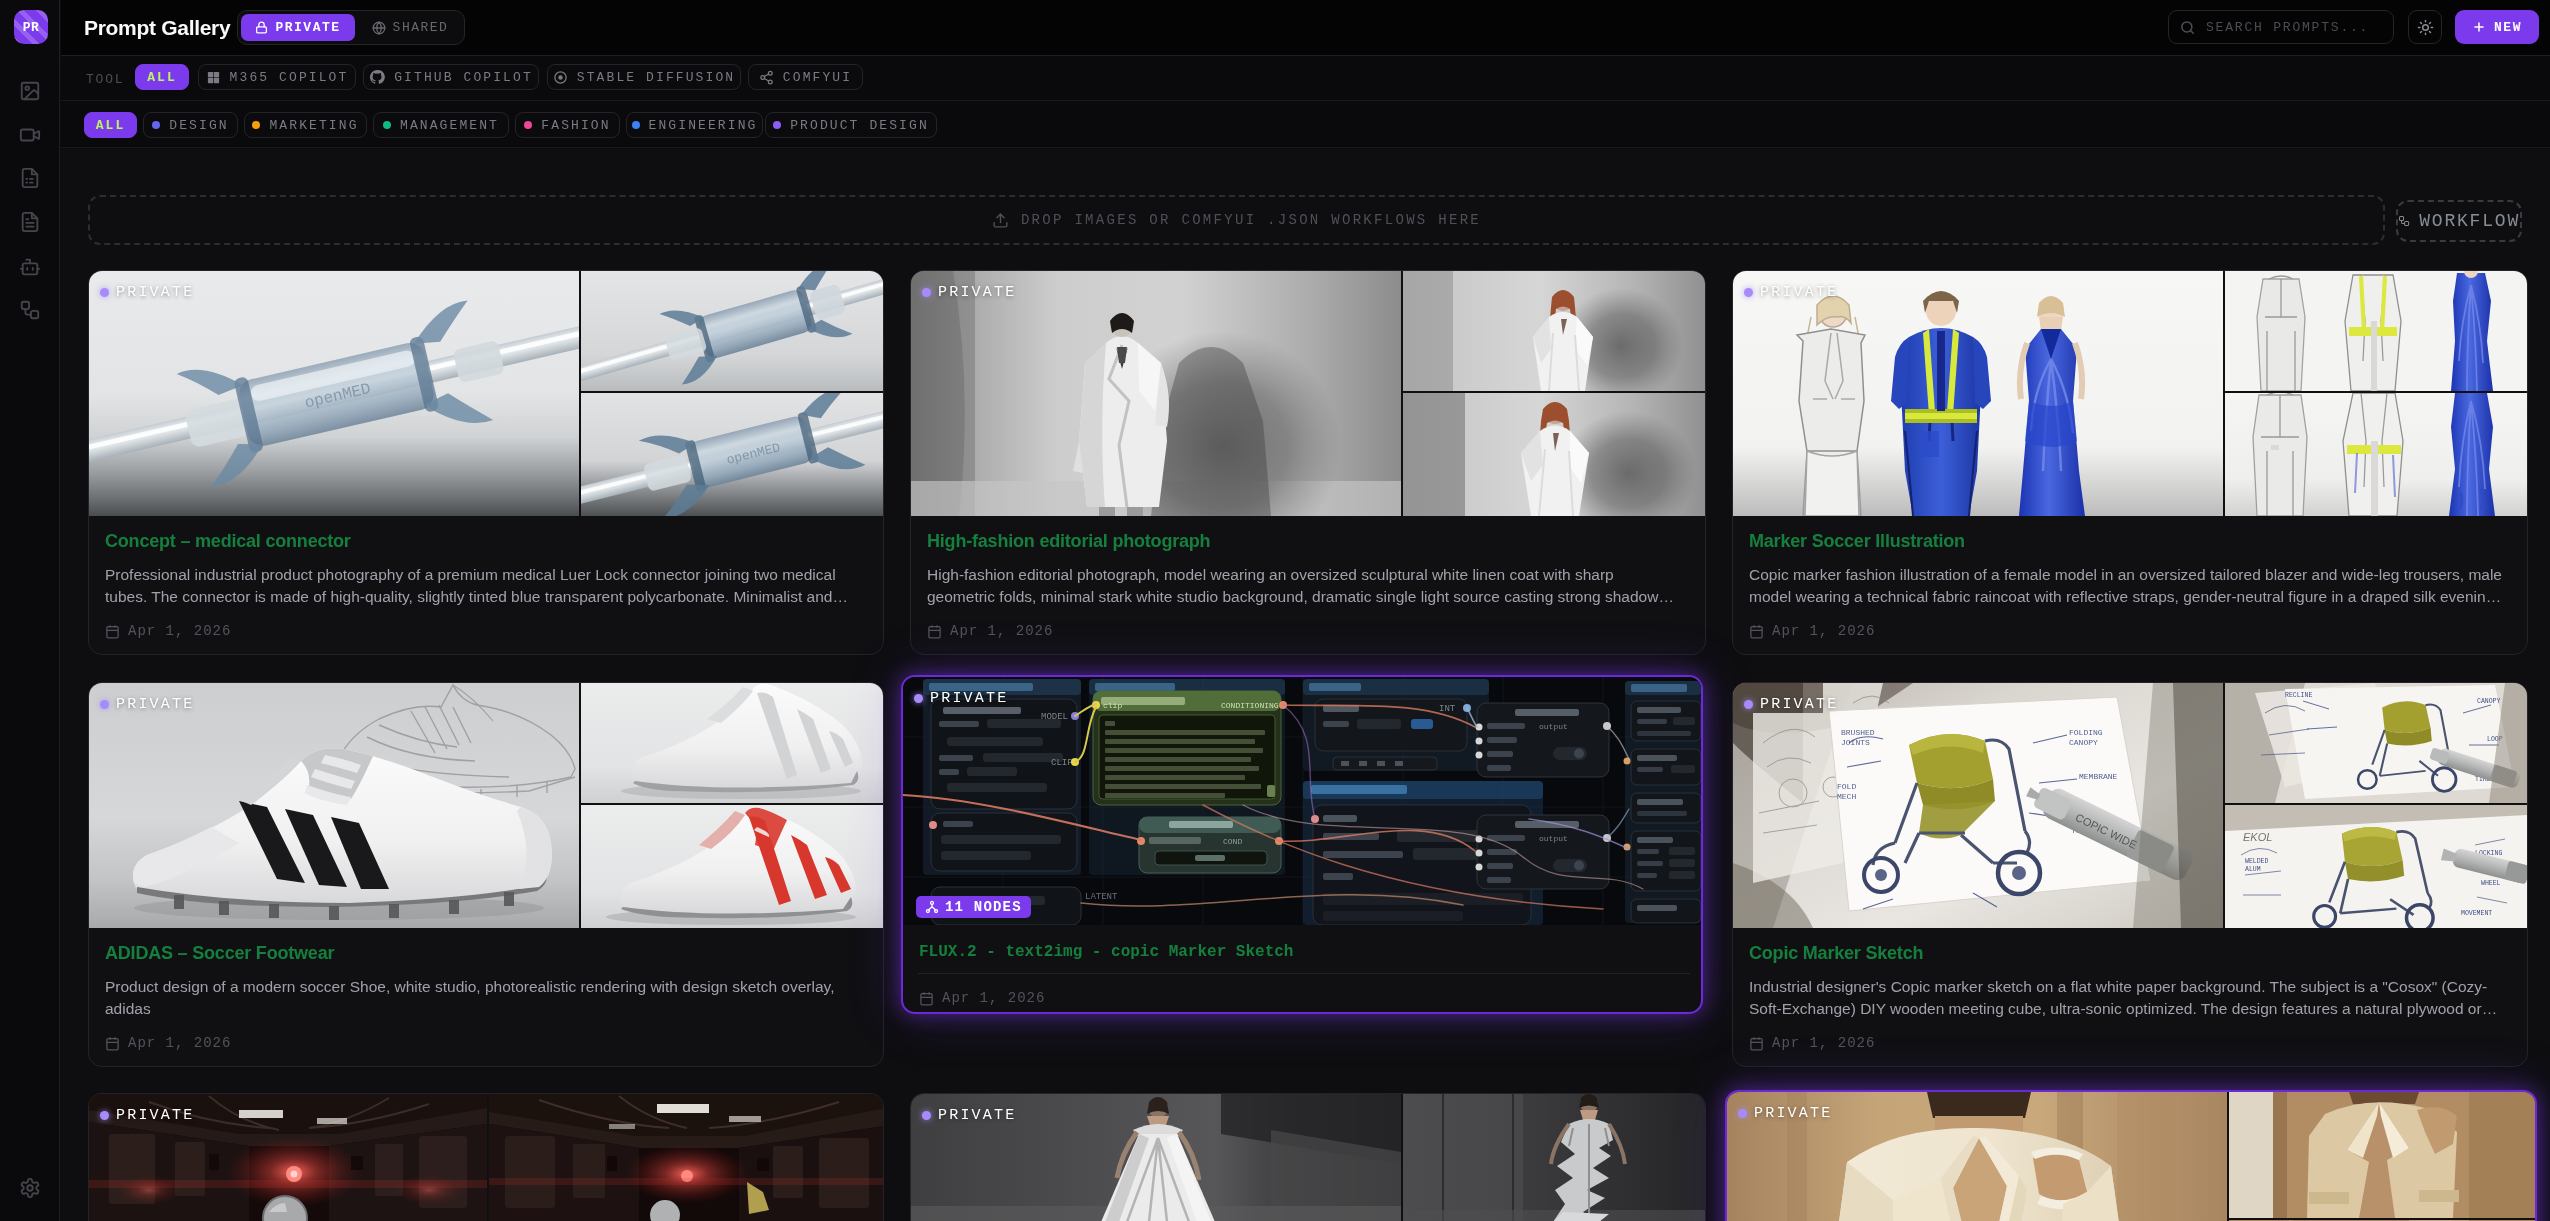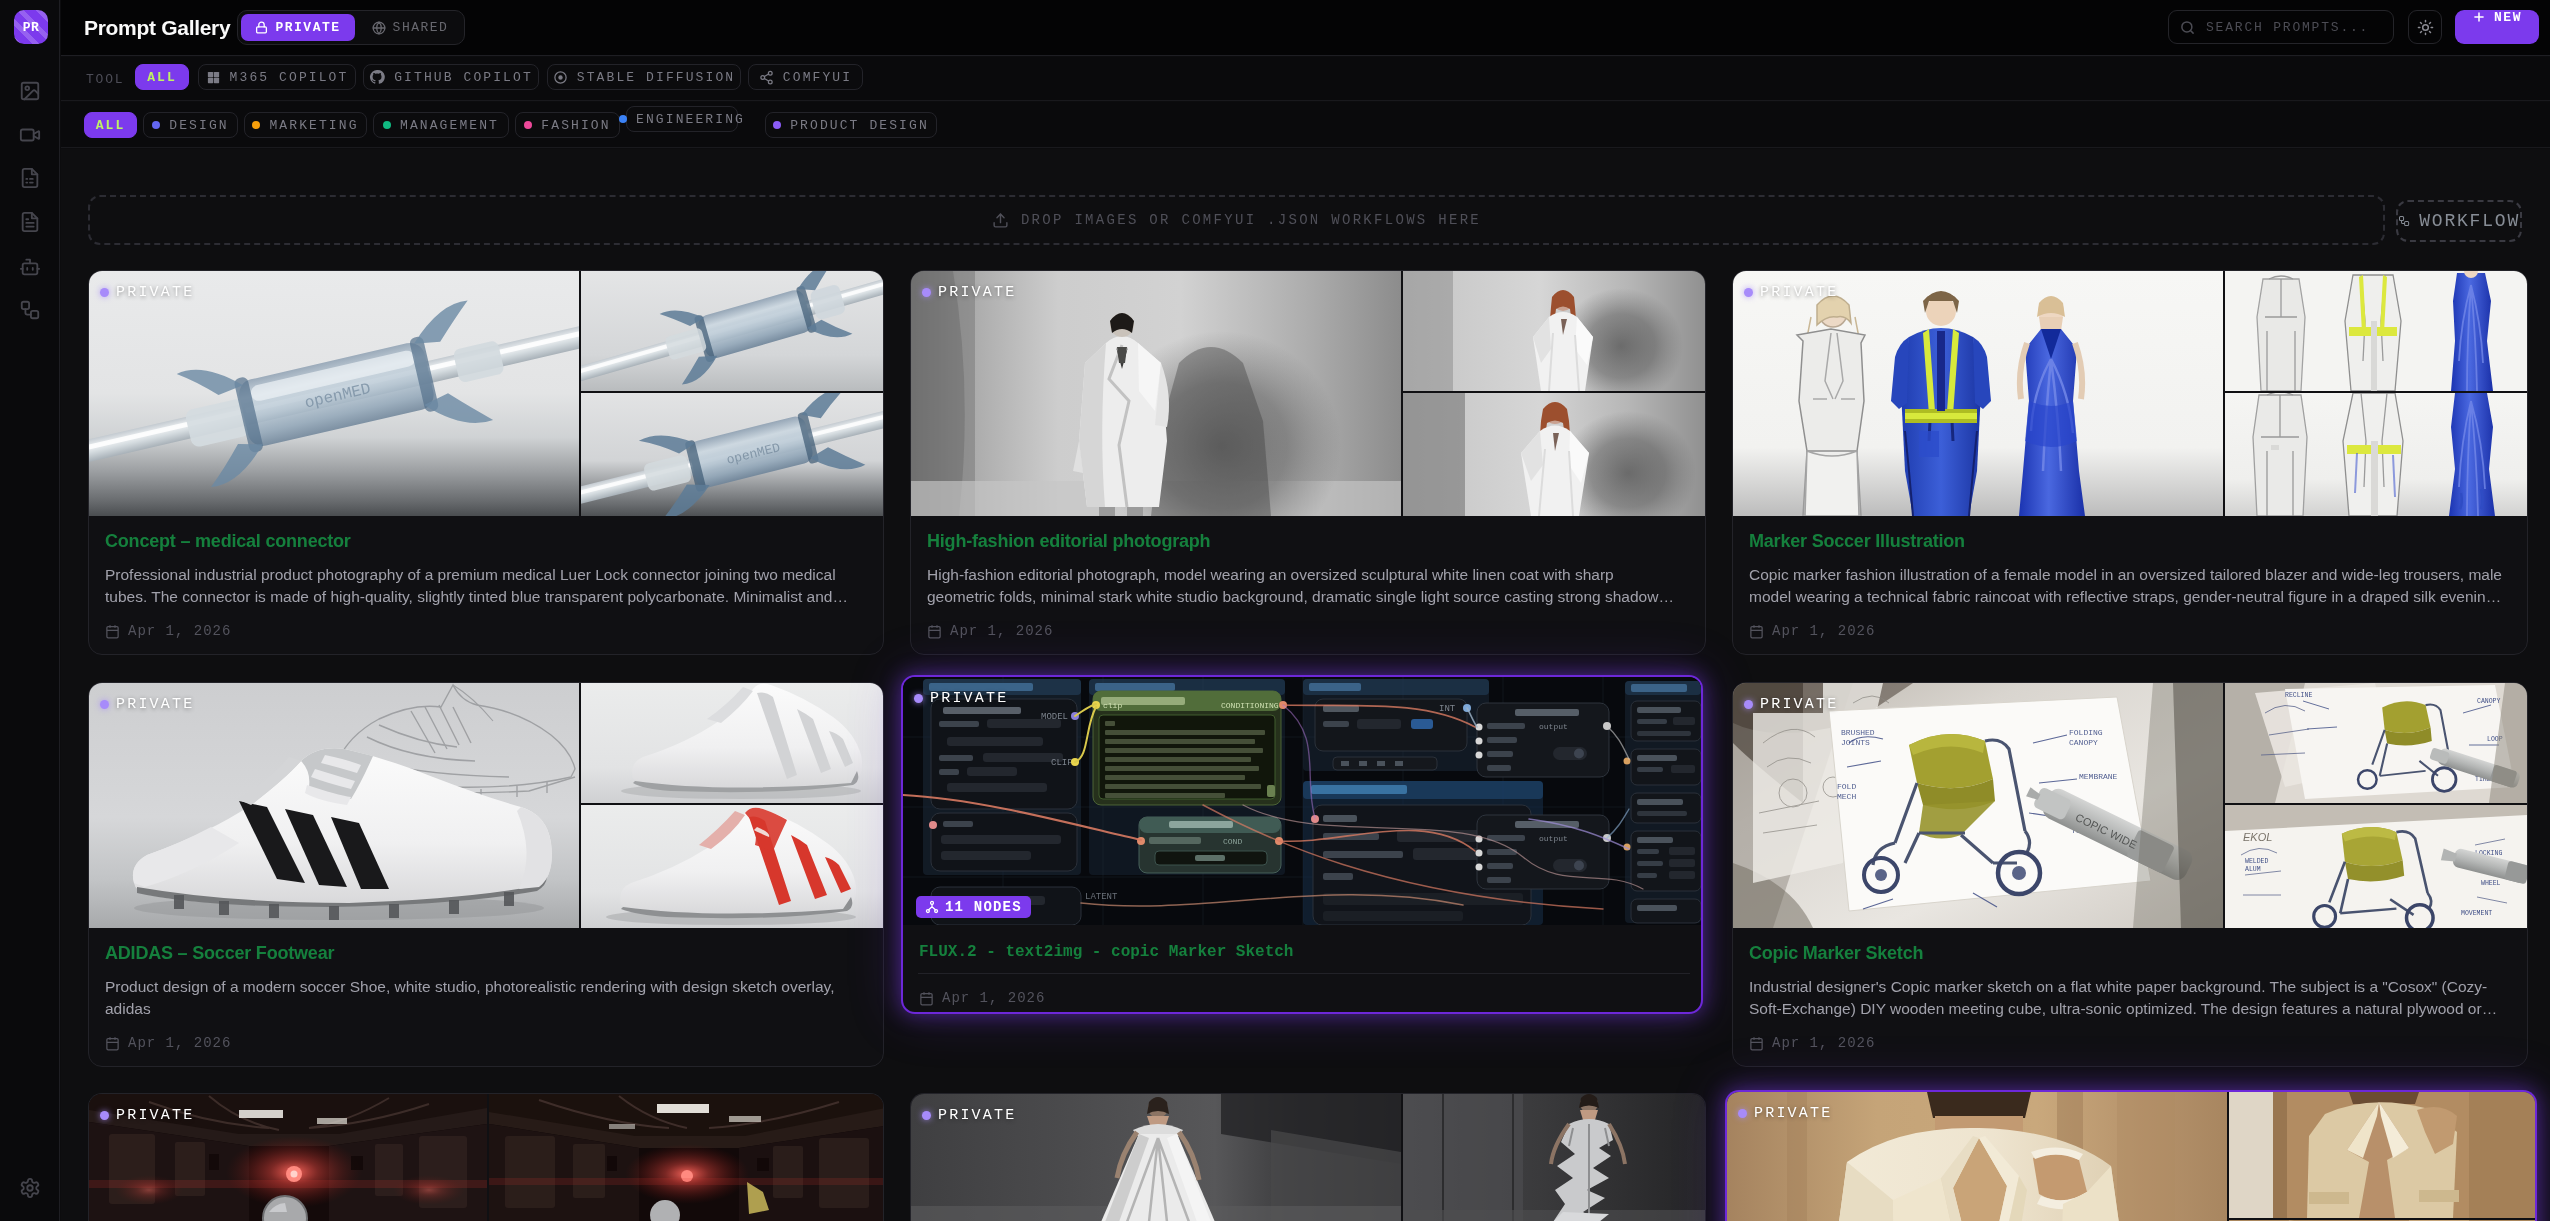--- a/index.html
+++ b/index.html
@@ -13,21 +13,21 @@
 #content{position:absolute;left:61px;top:149px;width:2489px;height:1072px;background:#0e0e10}
 .logo{position:absolute;left:14px;top:10px;width:34px;height:34px;border-radius:10px;background:#7c3aed;overflow:hidden;display:flex;align-items:center;justify-content:center;color:#fff;font-weight:bold;font-size:13px;letter-spacing:.5px;font-family:"Liberation Mono",monospace}
 .logo:before{content:"";position:absolute;inset:0;background:repeating-linear-gradient(45deg,rgba(255,255,255,.2) 0 5px,transparent 5px 13px)}
 .navic{position:absolute;left:19px;color:#45454d}
 .pgtitle{position:absolute;left:23px;top:16px;font-size:21px;font-weight:bold;color:#fafafa;letter-spacing:-.3px}
 .toggle{position:absolute;left:176px;top:10px;width:228px;height:35px;border:1px solid #242429;border-radius:10px;background:#0c0c0e}
 .btn-private{position:absolute;left:3px;top:3px;width:114px;height:27px;background:#7c3aed;border-radius:7px;color:#fff;display:flex;align-items:center;justify-content:center;gap:7px;font-size:13px;font-weight:bold;letter-spacing:1.5px}
 .btn-shared{position:absolute;left:122px;top:3px;width:100px;height:27px;color:#68686f;display:flex;align-items:center;justify-content:center;gap:7px;font-size:13px;letter-spacing:1.5px}
 .search{position:absolute;left:2107px;top:10px;width:226px;height:34px;border:1px solid #242429;border-radius:9px;display:flex;align-items:center;gap:11px;padding-left:11px;color:#4c4c54;font-size:13px;letter-spacing:1.8px}
 .sunbtn{position:absolute;left:2347px;top:10px;width:34px;height:34px;border:1px solid #242429;border-radius:9px;display:flex;align-items:center;justify-content:center;color:#8b8b93}
-.newbtn{position:absolute;left:2394px;top:10px;width:84px;height:34px;background:#7c3aed;border-radius:9px;color:#fff;display:flex;justify-content:center;gap:8px;font-size:13px;font-weight:bold;letter-spacing:1.5px}
+.newbtn{position:absolute;left:2394px;top:10px;width:84px;height:34px;background:#7c3aed;border-radius:9px;color:#fff;display:flex;align-items:center;justify-content:center;gap:8px;font-size:13px;font-weight:bold;letter-spacing:1.5px}
 .lbl{position:absolute;color:#4d4d57;font-size:13px;letter-spacing:1.8px}
 .chip{position:absolute;height:26px;border:1px solid #232329;border-radius:8px;color:#7b7b85;font-size:13px;letter-spacing:2.1px;display:flex;align-items:center;justify-content:center;gap:9px;background:rgba(255,255,255,.008)}
 .chip svg{flex:none}
 .chip-on{background:#7c3aed;border-color:#7c3aed;color:#bef264;font-weight:bold}
 .dot{width:8px;height:8px;border-radius:50%;flex:none}
 
 .dropzone{position:absolute;left:27px;top:46px;width:2297px;height:50px;border:2px dashed #2c2c33;border-radius:12px;display:flex;align-items:center;justify-content:center;gap:12px;color:#4f4f58;font-size:14px;letter-spacing:2.3px}
 .wfbtn{position:absolute;left:2335px;top:51px;width:126px;height:42px;border:2px dashed #3a3a42;border-radius:12px;display:flex;align-items:center;justify-content:center;gap:9px;color:#878d96;font-size:18px;letter-spacing:1.8px}
 
 .card{position:absolute;width:796px;background:#101013;border:1px solid #232329;border-radius:14px;overflow:hidden}
@@ -131,21 +131,21 @@
         <path d="m8.6 10.5 6.8-4M8.6 13.5l6.8 4"></path>
       </svg>COMFYUI</div>
 </div>
 
 <div id="tagrow" class="mono">
   <div class="chip chip-on" style="left:23px;top:10px;width:53px">ALL</div>
   <div class="chip" style="left:82px;top:10px;width:95px"><span class="dot" style="background:#6366f1"></span>DESIGN</div>
   <div class="chip" style="left:183px;top:10px;width:123px"><span class="dot" style="background:#f59e0b"></span>MARKETING</div>
   <div class="chip" style="left:312px;top:10px;width:136px"><span class="dot" style="background:#10b981"></span>MANAGEMENT</div>
   <div class="chip" style="left:454px;top:10px;width:105px"><span class="dot" style="background:#ec4899"></span>FASHION</div>
-  <div class="chip" style="left:565px;top:4px;width:112px"><span class="dot" style="background:#3b82f6"></span>ENGINEERING</div>
+  <div class="chip" style="left:565px;top:10px;width:137px"><span class="dot" style="background:#3b82f6"></span>ENGINEERING</div>
   <div class="chip" style="left:704px;top:10px;width:172px"><span class="dot" style="background:#8b5cf6"></span>PRODUCT DESIGN</div>
 </div>
 
 <div id="content">
   <div class="dropzone mono"><svg width="17" height="17" viewBox="0 0 24 24" fill="none" stroke="currentColor" stroke-width="2" stroke-linecap="round" stroke-linejoin="round">
         <path d="M21 15v4a2 2 0 0 1-2 2H5a2 2 0 0 1-2-2v-4"></path>
         <path d="m17 8-5-5-5 5"></path>
         <path d="M12 3v12"></path>
       </svg>DROP IMAGES OR COMFYUI .JSON WORKFLOWS HERE</div>
   <div class="wfbtn mono"><svg width="16" height="16" viewBox="0 0 24 24" fill="none" stroke="currentColor" stroke-width="2" stroke-linecap="round" stroke-linejoin="round">

